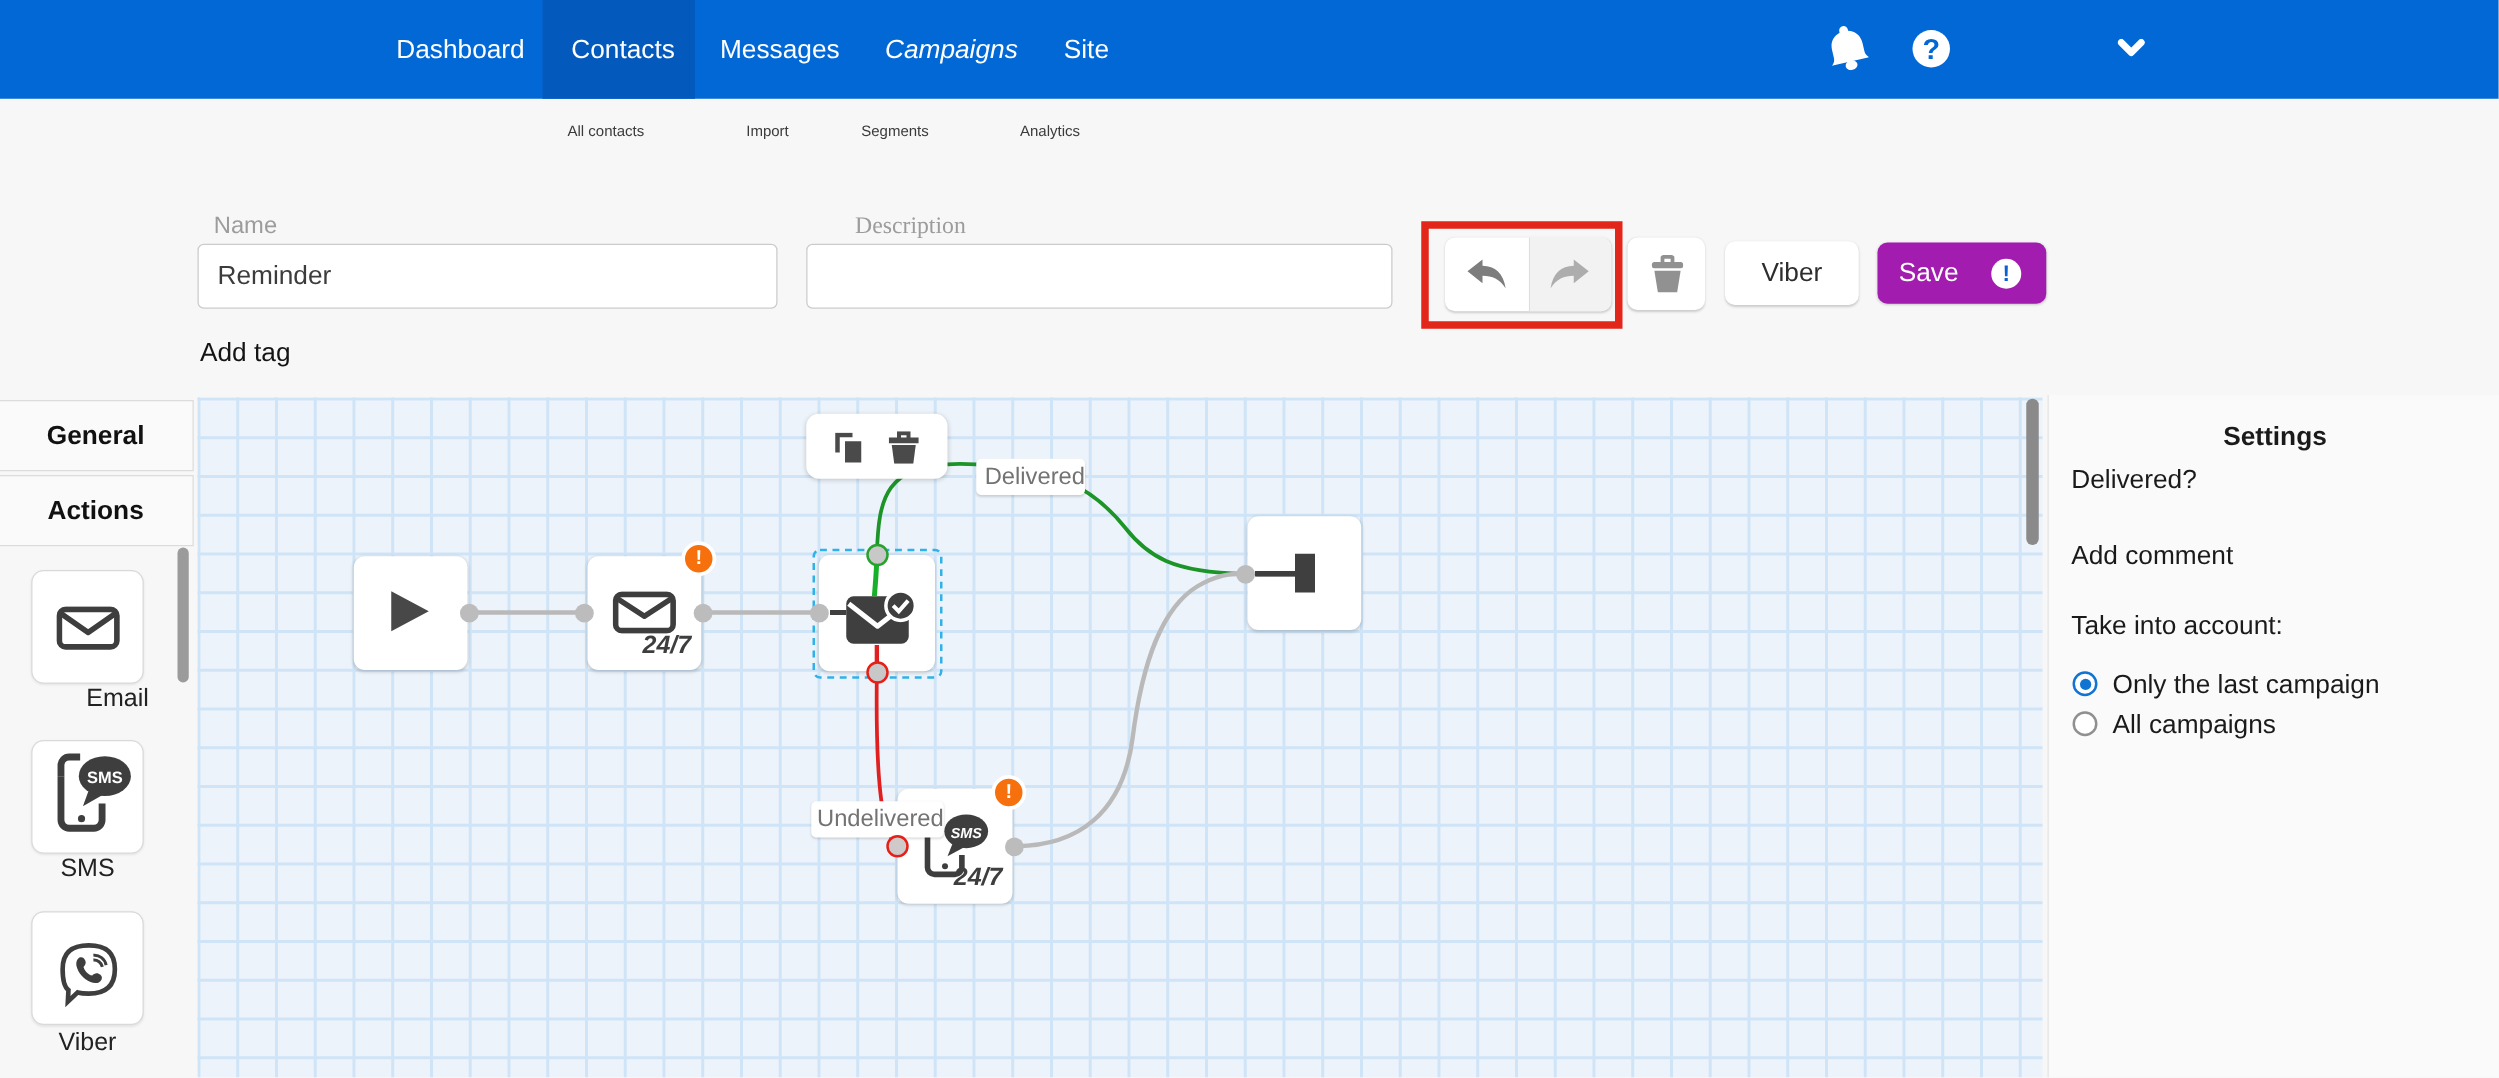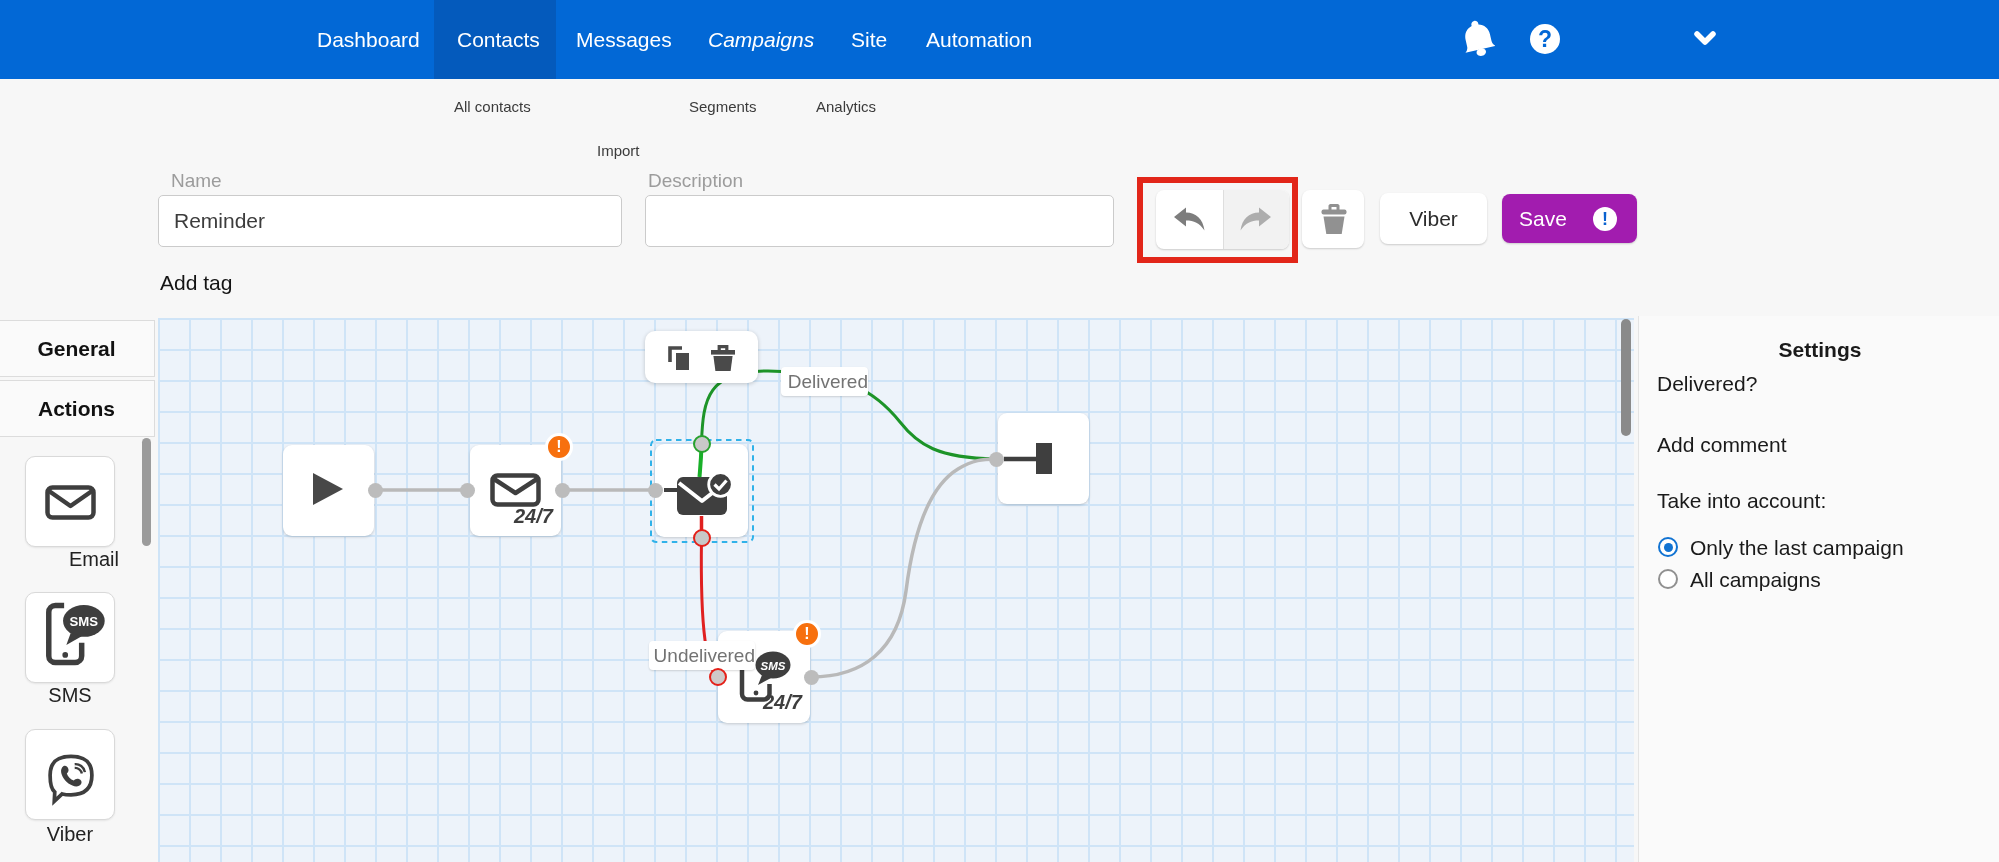--- a/index.html
+++ b/index.html
@@ -6,21 +6,21 @@
 html,body { width:1999px; height:862px; overflow:hidden; }
 body { font-family:"Liberation Sans", sans-serif; background:#f7f7f7; position:relative; }
 .abs { position:absolute; }
 
 
 #nav { position:absolute; left:0; top:0; width:1999px; height:79px; background:#0268d6; }
 #nav .tab { position:absolute; top:0; height:79px; line-height:79px; color:#fff; font-size:21px; }
 #nav .active-bg { position:absolute; left:434px; top:0; width:122px; height:79px; background:#045abc; }
 
 
-.snav { position:absolute; top:98px; font-size:15px; color:#3b3b3b; }
+.snav { position:absolute; top:98px; font-size:12px; color:#3b3b3b; }
 
 
 .flabel { position:absolute; font-size:19px; color:#9c9c9c; }
 .finput { font-family:"Liberation Sans", sans-serif; position:absolute; top:195px; height:52px; background:#fff; border:1px solid #cbcbcb; border-radius:5px; font-size:21px; color:#3c3c3c; line-height:50px; padding-left:15px; }
 .btn { position:absolute; background:#fff; border-radius:8px; box-shadow:0 1px 2px rgba(0,0,0,0.18); }
 #redrect { position:absolute; left:1137px; top:177px; width:161px; height:86px; border:6px solid #e22619; z-index:5; }
 
 
 .stab { position:absolute; left:-2px; width:157px; background:#fafafa; border:1px solid #dcdcdc; text-align:center; font-weight:bold; font-size:21px; color:#111; }
 .scard { position:absolute; left:25px; width:90px; height:91px; background:#fff; border:1px solid #d9d9d9; border-radius:10px; box-shadow:0 1px 2px rgba(0,0,0,0.08); }
@@ -49,43 +49,42 @@
 </head>
 <body>
 
 <div id="nav">
   <div class="active-bg"></div>
   <span class="tab" style="left:317px;">Dashboard</span>
   <span class="tab" style="left:457px;">Contacts</span>
   <span class="tab" style="left:576px;">Messages</span>
   <span class="tab" style="left:708px;font-style:italic;">Campaigns</span>
   <span class="tab" style="left:851px;">Site</span>
-  <span class="tab" style="left:926px;">Automation</span>
   <svg class="abs" style="left:1461px; top:19px;" width="34" height="40" viewBox="0 0 34 40">
     <g transform="rotate(-13 17 19)">
       <path d="M17 1.5 C19 1.5 20.5 3 20.5 5 L20.5 6 C26 7.5 29.5 12 29.5 18 L29.5 25 C29.5 27.5 31 29.5 32.5 30.5 L1.5 30.5 C3 29.5 4.5 27.5 4.5 25 L4.5 18 C4.5 12 8 7.5 13.5 6 L13.5 5 C13.5 3 15 1.5 17 1.5 Z" fill="#fff"></path>
       <ellipse cx="17" cy="33.5" rx="4.8" ry="3.8" fill="#fff"></ellipse>
     </g>
   </svg>
   <div class="abs" style="left:1530px; top:24px; width:30px; height:30px; border-radius:50%; background:#fff; text-align:center;">
     <span style="font-size:23px; font-weight:bold; color:#0268d6; line-height:30px;">?</span>
   </div>
   <svg class="abs" style="left:1694px; top:31px;" width="22" height="15" viewBox="0 0 22 15">
     <polyline points="3,3 11,11 19,3" fill="none" stroke="#fff" stroke-width="5.5" stroke-linecap="round" stroke-linejoin="round"></polyline>
   </svg>
 </div>
 
 <span class="snav" style="left:454px;">All contacts</span>
-<span class="snav" style="left:597px;margin-top:44px;">Import</span>
+<span class="snav" style="left:597px;">Import</span>
 <span class="snav" style="left:689px;">Segments</span>
 <span class="snav" style="left:816px;">Analytics</span>
 
 <span class="flabel" style="left:159px; top:170px;margin-left:12px;">Name</span>
 <input class="finput" style="left: 158px; width: 464px;" value="Reminder">
-<span class="flabel" style="left:648px; top:170px;">Description</span>
+<span class="flabel" style="left:684px; top:170px;font-family:Liberation Serif, serif;">Description</span>
 <input class="finput" style="left: 645px; width: 469px;" value="">
 <span class="abs" style="left:160px; top:271px; font-size:21px; color:#141414;">Add tag</span>
 
 <div id="redrect"></div>
 
 <div class="btn" style="left:1156px; top:190px; width:133px; height:59px; z-index:6;">
   <div style="position:absolute; right:0; top:0; width:66px; height:59px; background:#f2f2f2; border-radius:0 8px 8px 0; border-left:1px solid #dedede;"></div>
   <svg class="abs" style="left:17px; top:17px;" width="33" height="25" viewBox="0 0 33 25">
     <path d="M1,10 L13,0.5 L13,5.5 C23,5.5 30,12 31.5,23.5 C26.5,16 21,13.5 13,13.5 L13,19.5 Z" fill="#7d7d7d"></path>
   </svg>

